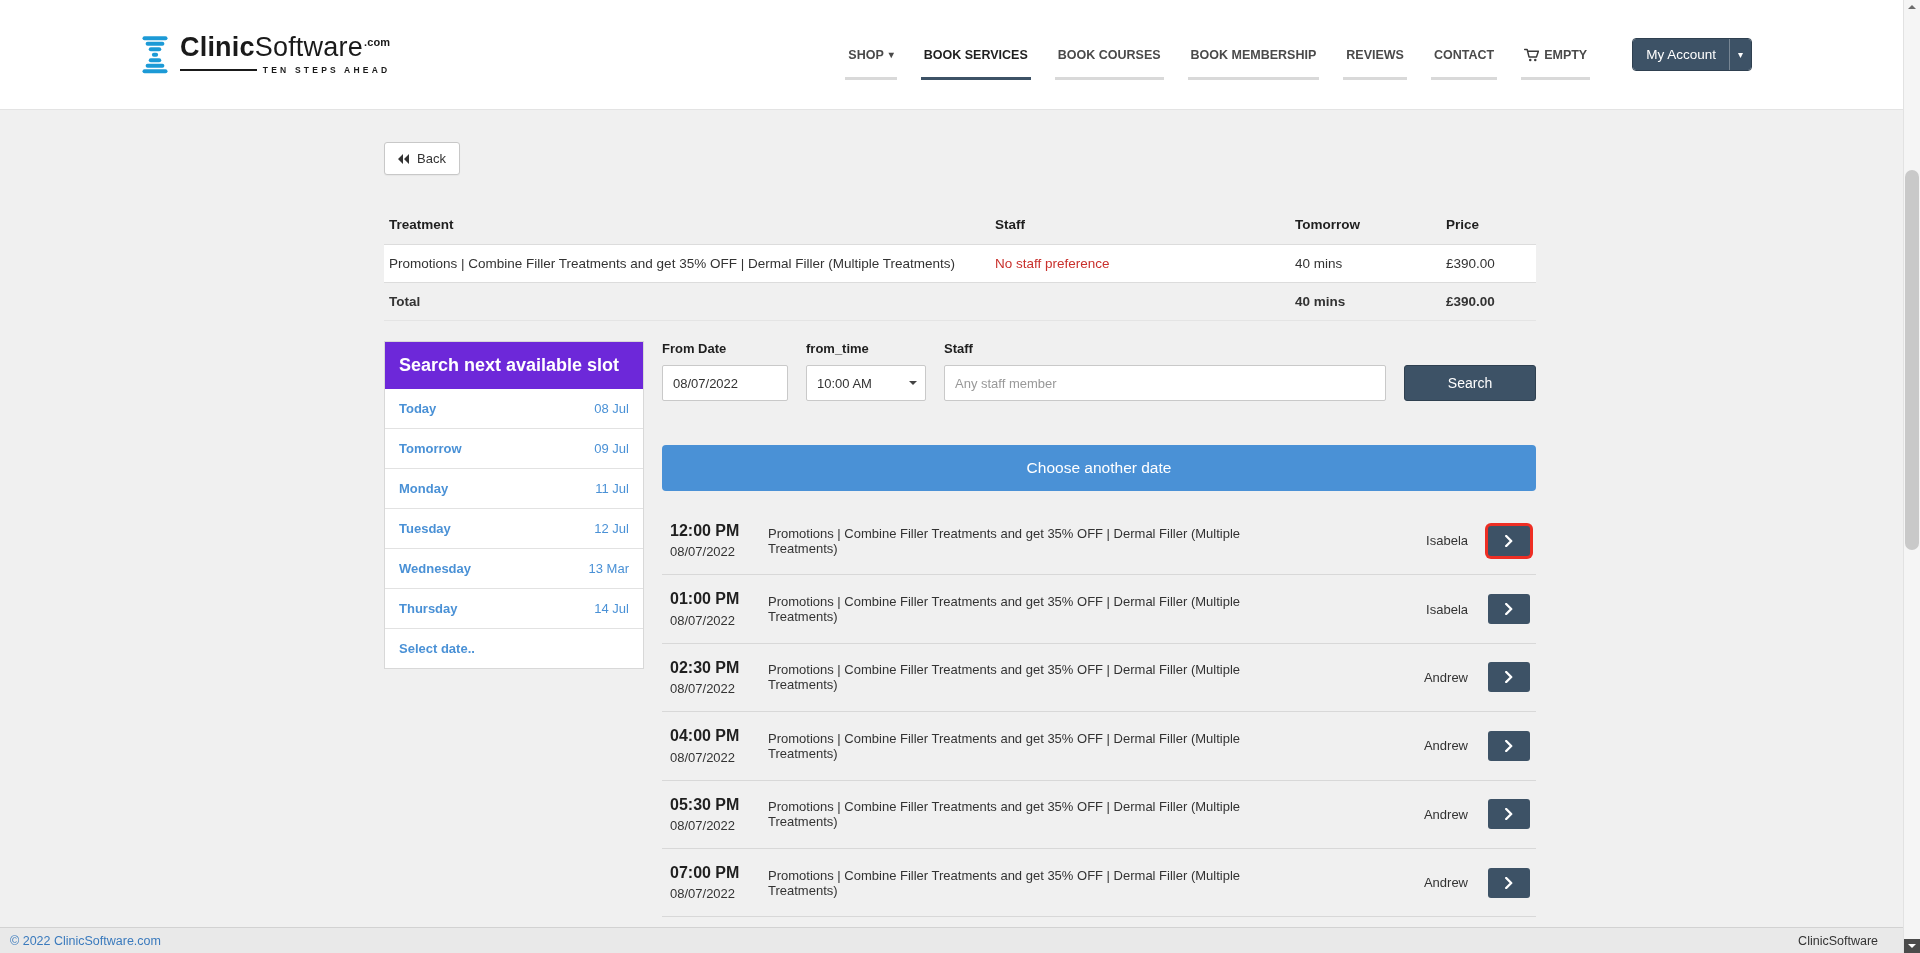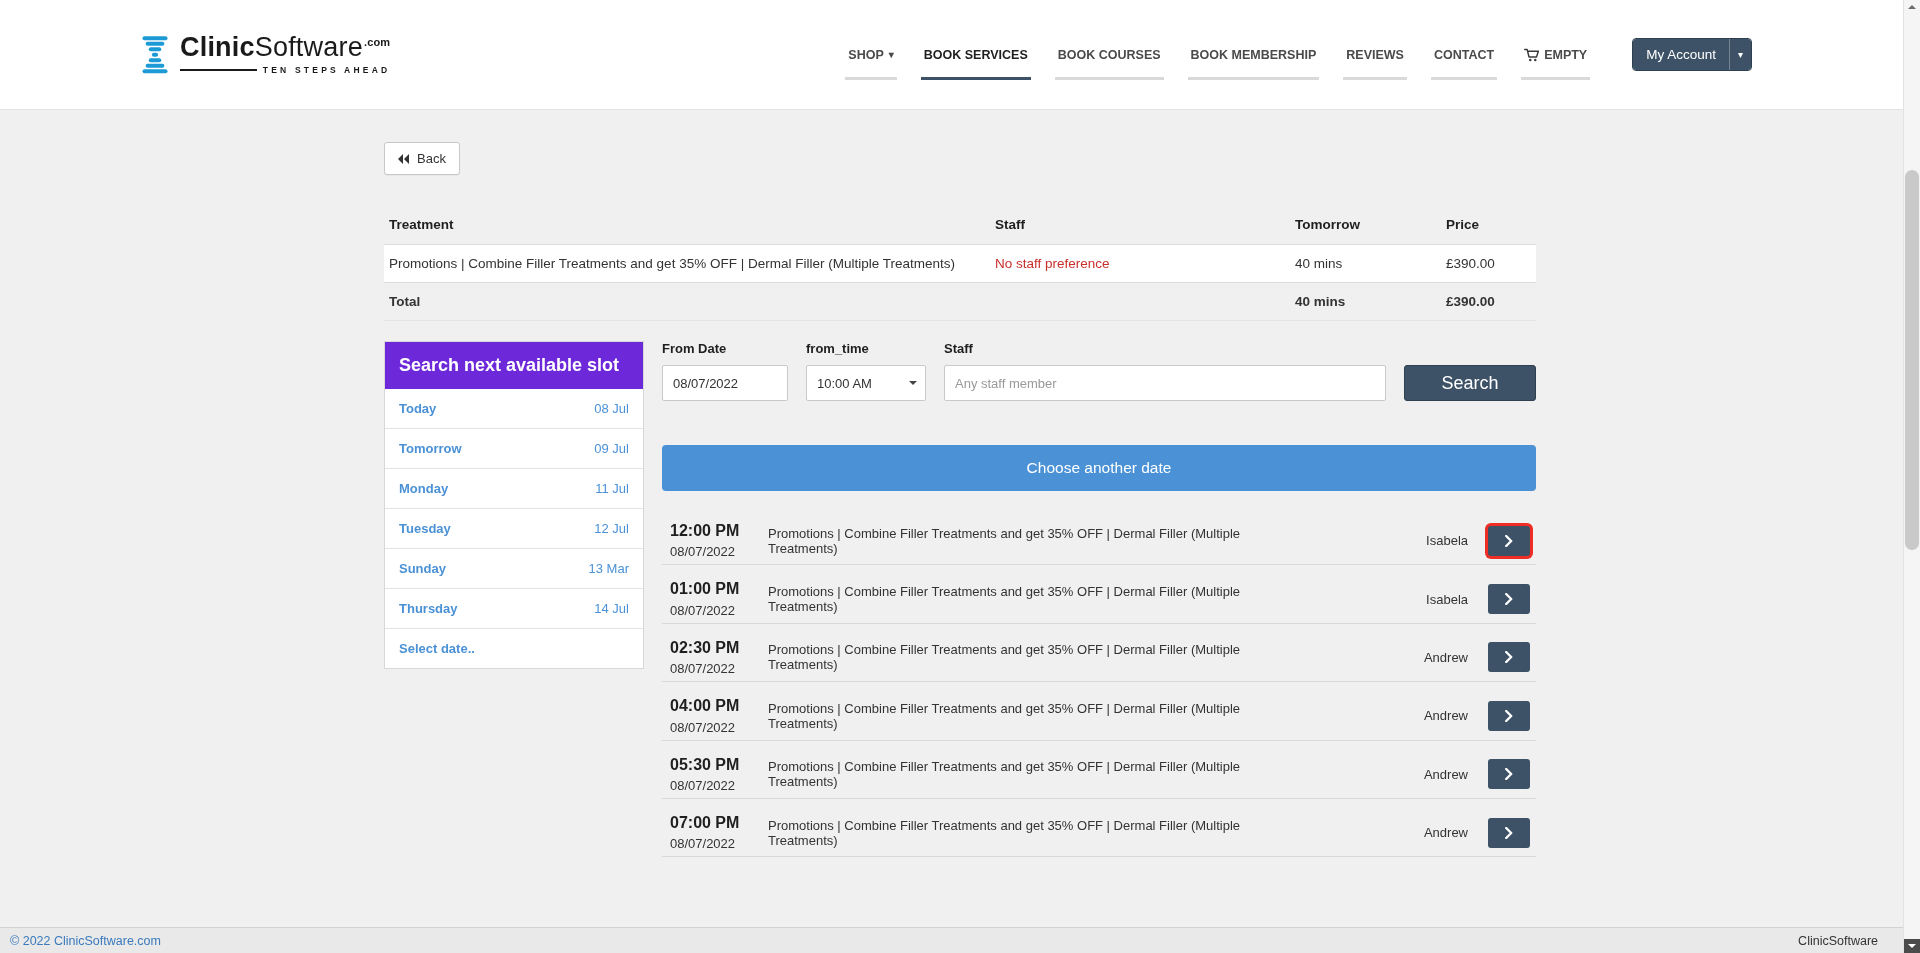--- a/index.html
+++ b/index.html
@@ -56,26 +56,26 @@
   .field{display:flex;flex-direction:column}
   .field label{font-size:13px;font-weight:700;color:#1f1f1f;margin-bottom:9px}
   .field input,.field select{height:36px;border:1px solid #c9c9c9;border-radius:2px;background:#fff;font-size:13px;color:#333;padding:0 10px;font-family:inherit}
   .field input::placeholder{color:#999}
   .f-date{width:126px}
   .f-time-wrap{width:120px}
   .f-staff{flex:1}
   .select-wrap{position:relative}
   .select-wrap select{width:100%;appearance:none;-webkit-appearance:none;padding-right:24px}
   .select-wrap::after{content:"";position:absolute;right:9px;top:50%;margin-top:-2px;border:4px solid transparent;border-top-color:#444;pointer-events:none}
-  .search-btn{height:36px;width:132px;background:#3d5266;color:#fff;border:1px solid #2f4050;border-radius:3px;font-size:18px;cursor:pointer;flex:0 0 auto}
+  .search-btn{height:36px;width:132px;background:#3d5266;color:#fff;border:1px solid #2f4050;border-radius:3px;font-size:14px;cursor:pointer;flex:0 0 auto}
 
   .choose-date{margin-top:44px;height:46px;background:#4a91d6;border-radius:4px;color:#fff;font-size:15.5px;display:flex;align-items:center;justify-content:center;cursor:pointer}
 
   .slot-list{margin-top:16px}
-  .slot-row{display:flex;align-items:center;padding:15px 6px 5px 8px;border-bottom:1px solid #d8d8d8}
+  .slot-row{display:flex;align-items:center;padding:15px 6px 15px 8px;border-bottom:1px solid #d8d8d8}
   .slot-when{width:92px;flex:0 0 auto}
   .slot-time{font-size:16px;font-weight:700;color:#1f1f1f;line-height:1.15}
   .slot-date{font-size:13px;color:#333;margin-top:4px}
   .slot-treatment{flex:1;font-size:13px;color:#333;padding-left:6px;padding-right:16px}
   .slot-staff{width:140px;text-align:right;font-size:13px;color:#333;flex:0 0 auto}
   .slot-arrow{width:42px;height:30px;margin-left:20px;background:#3d5266;border:none;border-radius:3px;display:flex;align-items:center;justify-content:center;cursor:pointer;flex:0 0 auto}
   .slot-arrow.highlighted{box-shadow:0 0 0 3px #ee2e24}
 
   
   .site-footer{position:absolute;left:0;right:0;bottom:0;height:26px;background:#e9e9e9;border-top:1px solid #d2d2d2;display:flex;align-items:center;justify-content:space-between;padding:0 42px 0 10px;font-size:12.5px;z-index:40}
@@ -205,21 +205,21 @@
       </div>
       <div class="slot-day">
         <span class="day-label">Monday</span>
         <span class="day-date">11 Jul</span>
       </div>
       <div class="slot-day">
         <span class="day-label">Tuesday</span>
         <span class="day-date">12 Jul</span>
       </div>
       <div class="slot-day">
-        <span class="day-label">Sunday</span>
+        <span class="day-label">Wednesday</span>
         <span class="day-date">13 Mar</span>
       </div>
       <div class="slot-day">
         <span class="day-label">Thursday</span>
         <span class="day-date">14 Jul</span>
       </div>
       <div class="slot-day">
         <span class="day-label">Select date..</span>
         <span class="day-date"></span>
       </div>

